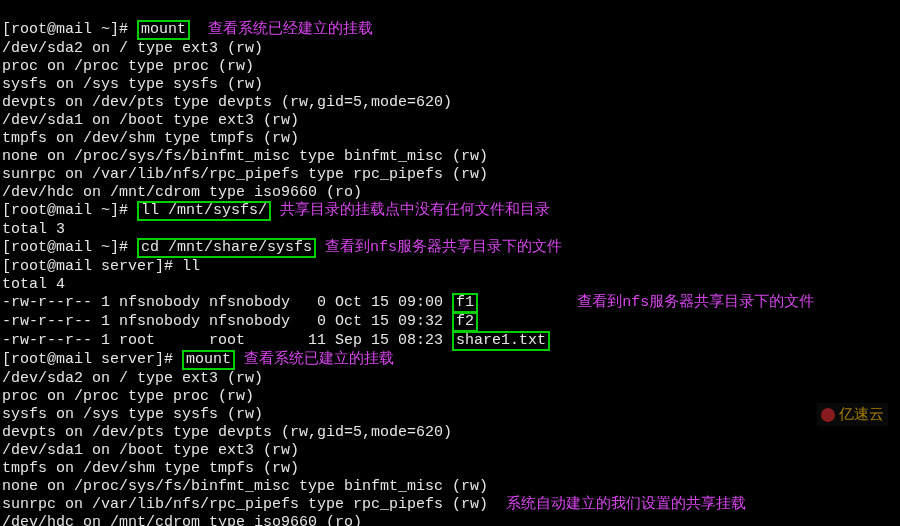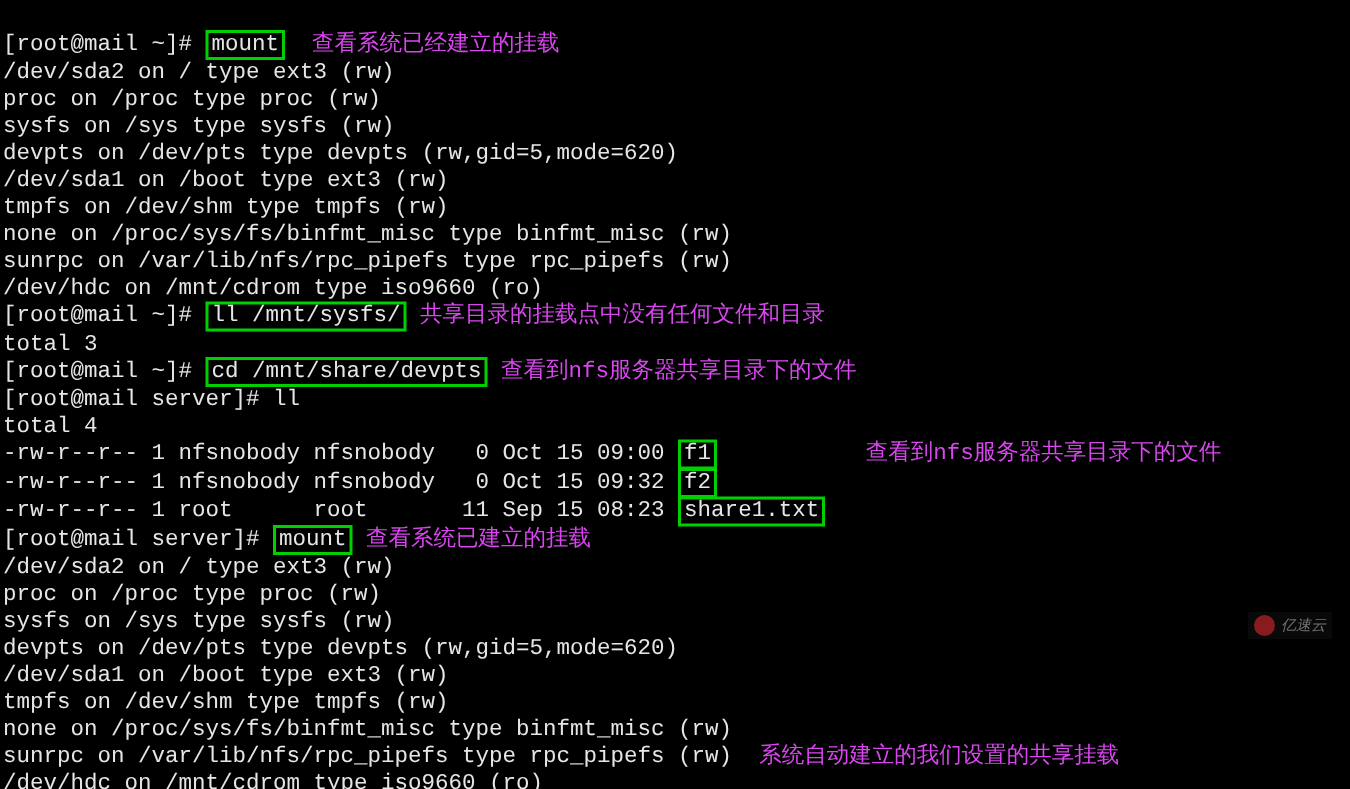--- a/index.html
+++ b/index.html
@@ -30,28 +30,27 @@
   }
   .note {
     color: #d946ef;
   }
   .watermark {
     position: absolute;
     right: 12px;
     bottom: 100px;
     opacity: .7;
     font-family: sans-serif;
-    font-size: 10px;
-    color: #a3a3a3;
+    font-size: 15px;
+    color: #eab308;
     background: rgba(255,255,255,0.05);
     padding: 2px 4px;
     display: flex;
     align-items: center;
     gap: 4px;
-    font-style: italic;
   }
   .watermark .dot {
     width: 14px; height: 14px; border-radius: 50%;
     background: #c1272d;
     display: inline-block;
   }
 </style>
 </head>
 <body>
 
@@ -61,21 +60,21 @@
 <span>proc on /proc type proc (rw)</span>
 <span>sysfs on /sys type sysfs (rw)</span>
 <span>devpts on /dev/pts type devpts (rw,gid=5,mode=620)</span>
 <span>/dev/sda1 on /boot type ext3 (rw)</span>
 <span>tmpfs on /dev/shm type tmpfs (rw)</span>
 <span>none on /proc/sys/fs/binfmt_misc type binfmt_misc (rw)</span>
 <span>sunrpc on /var/lib/nfs/rpc_pipefs type rpc_pipefs (rw)</span>
 <span>/dev/hdc on /mnt/cdrom type iso9660 (ro)</span>
 <span>[root@mail ~]# </span><span class="box">ll /mnt/sysfs/</span> <span class="note">共享目录的挂载点中没有任何文件和目录</span>
 <span>total 3</span>
-<span>[root@mail ~]# </span><span class="box">cd /mnt/share/devpts</span> <span class="note">查看到nfs服务器共享目录下的文件</span>
+<span>[root@mail ~]# </span><span class="box">cd /mnt/share/sysfs</span> <span class="note">查看到nfs服务器共享目录下的文件</span>
 <span>[root@mail server]# </span><span>ll</span>
 <span>total 4</span>
 <span>-rw-r--r-- 1 nfsnobody nfsnobody   0 Oct 15 09:00 </span><span class="box">f1</span>           <span class="note">查看到nfs服务器共享目录下的文件</span>
 <span>-rw-r--r-- 1 nfsnobody nfsnobody   0 Oct 15 09:32 </span><span class="box">f2</span>
 <span>-rw-r--r-- 1 root      root       11 Sep 15 08:23 </span><span class="box">share1.txt</span>
 <span>[root@mail server]# </span><span class="box">mount</span> <span class="note">查看系统已建立的挂载</span>
 <span>/dev/sda2 on / type ext3 (rw)</span>
 <span>proc on /proc type proc (rw)</span>
 <span>sysfs on /sys type sysfs (rw)</span>
 <span>devpts on /dev/pts type devpts (rw,gid=5,mode=620)</span>

